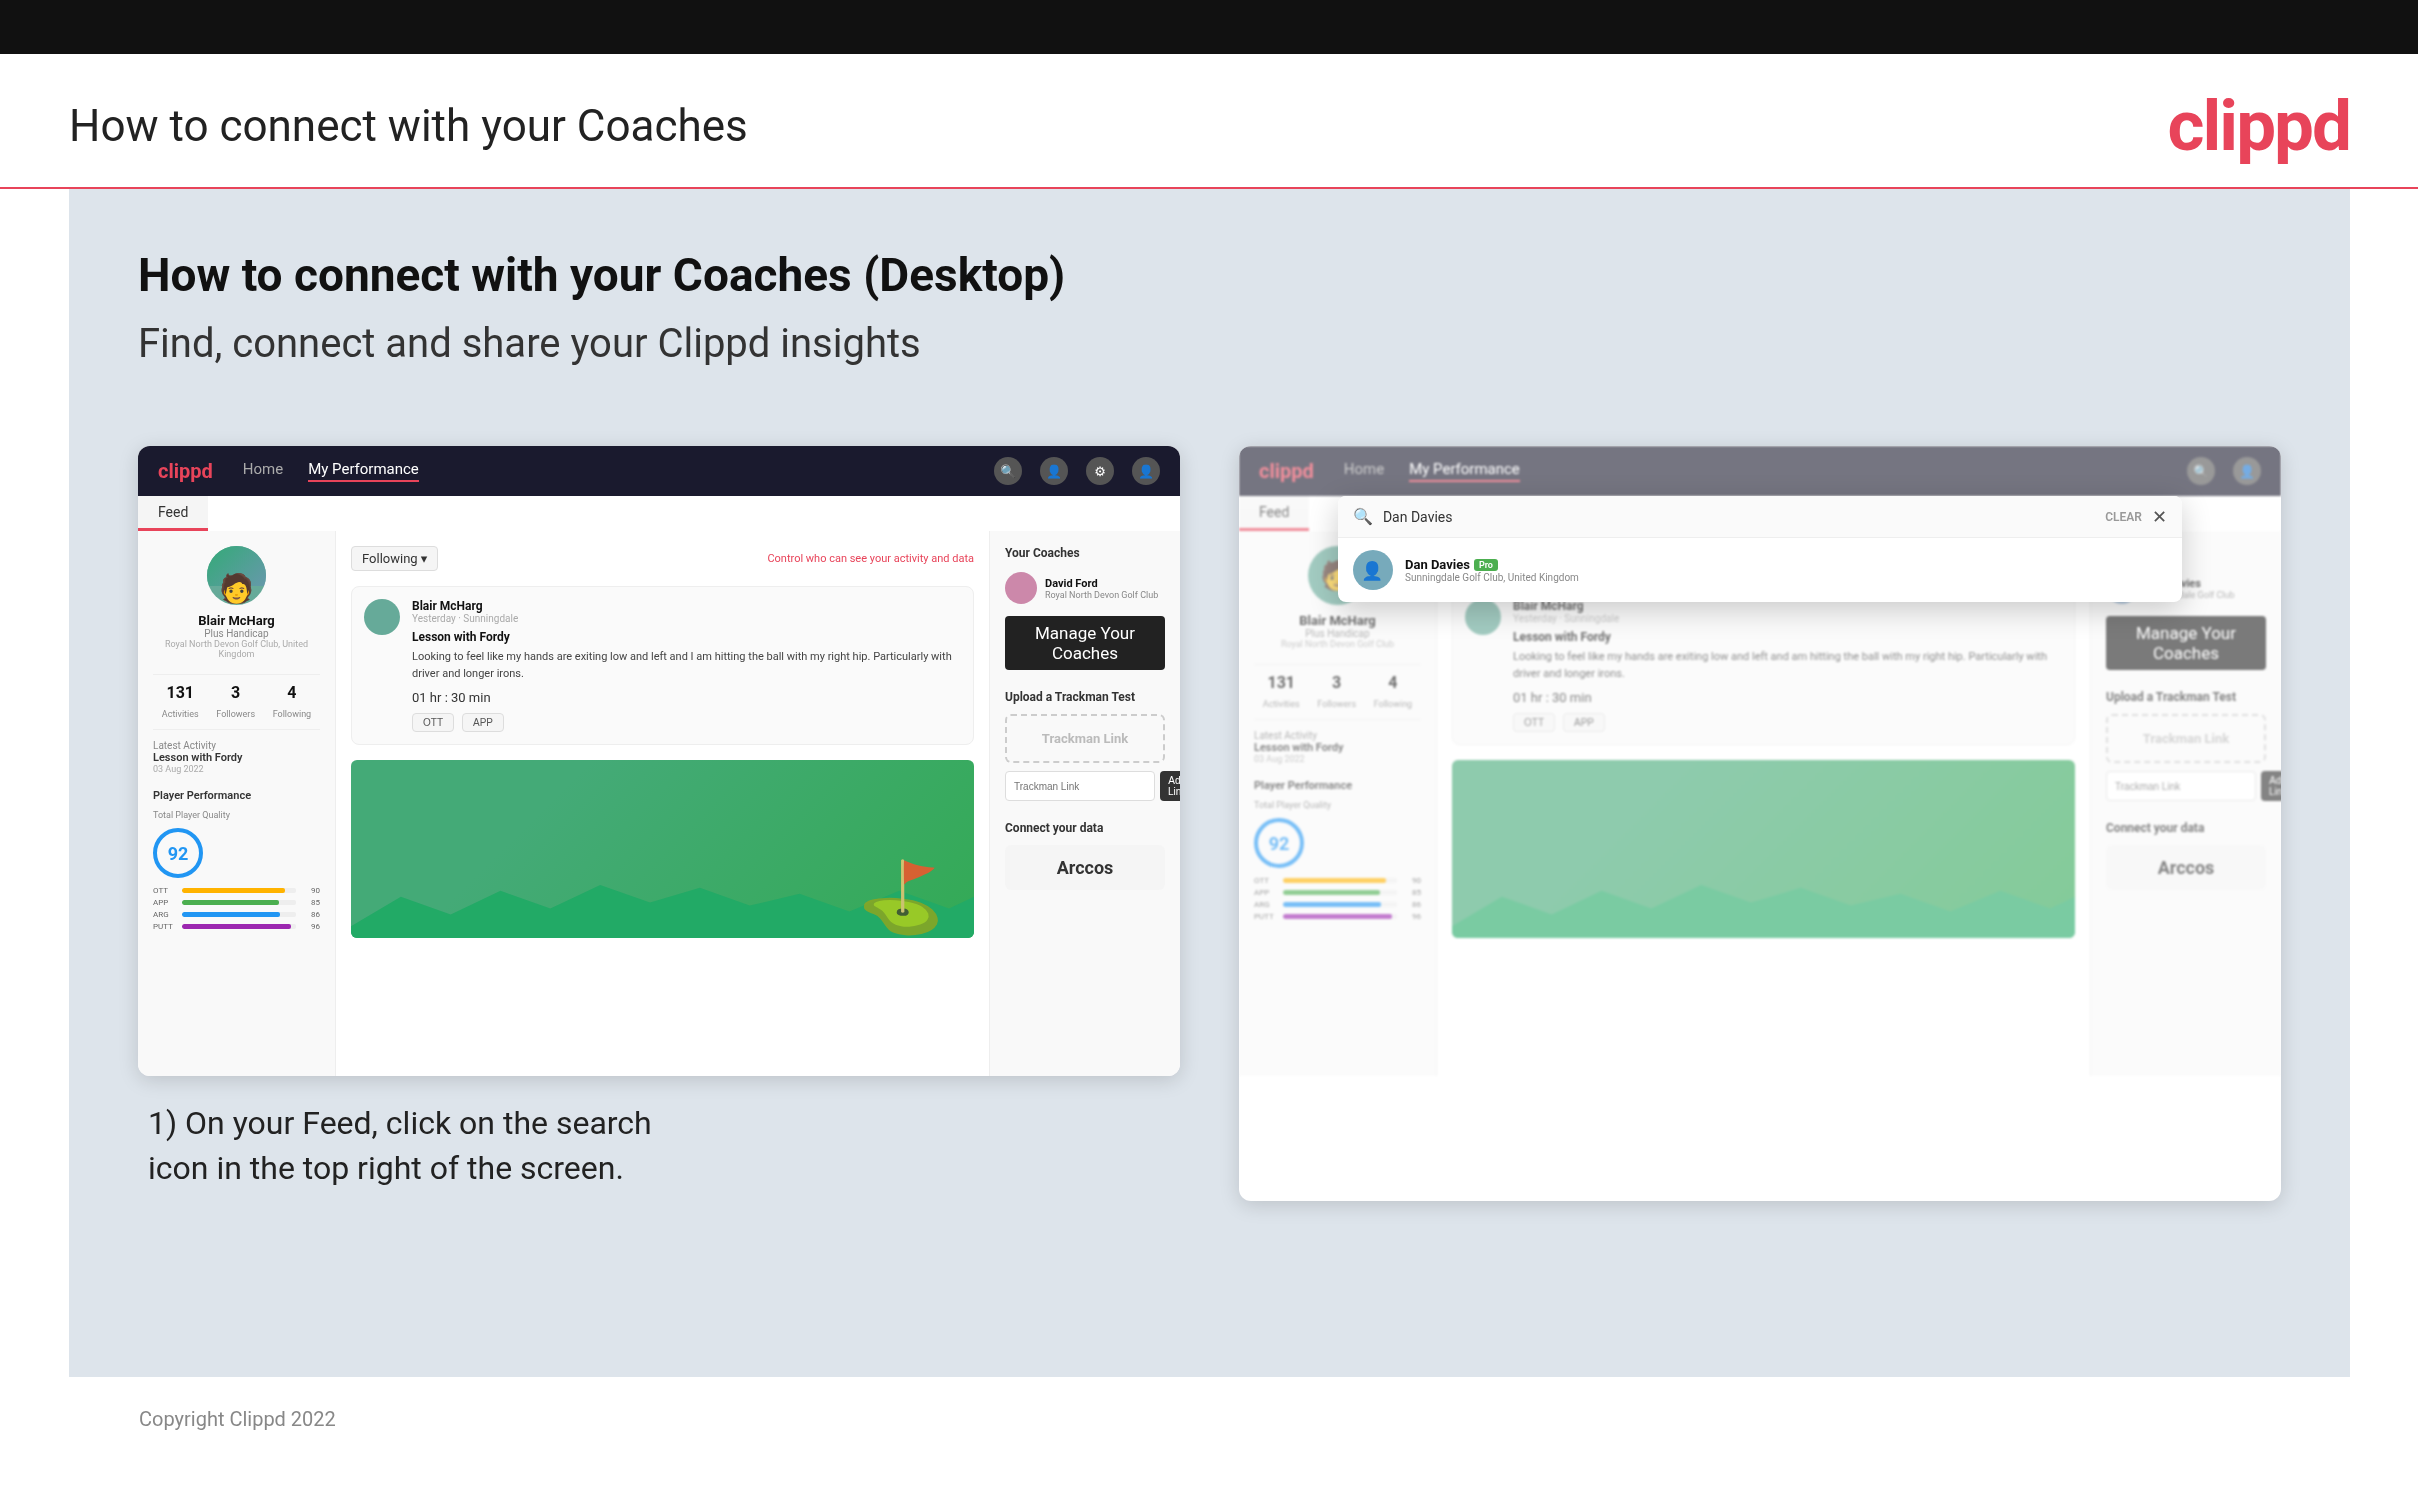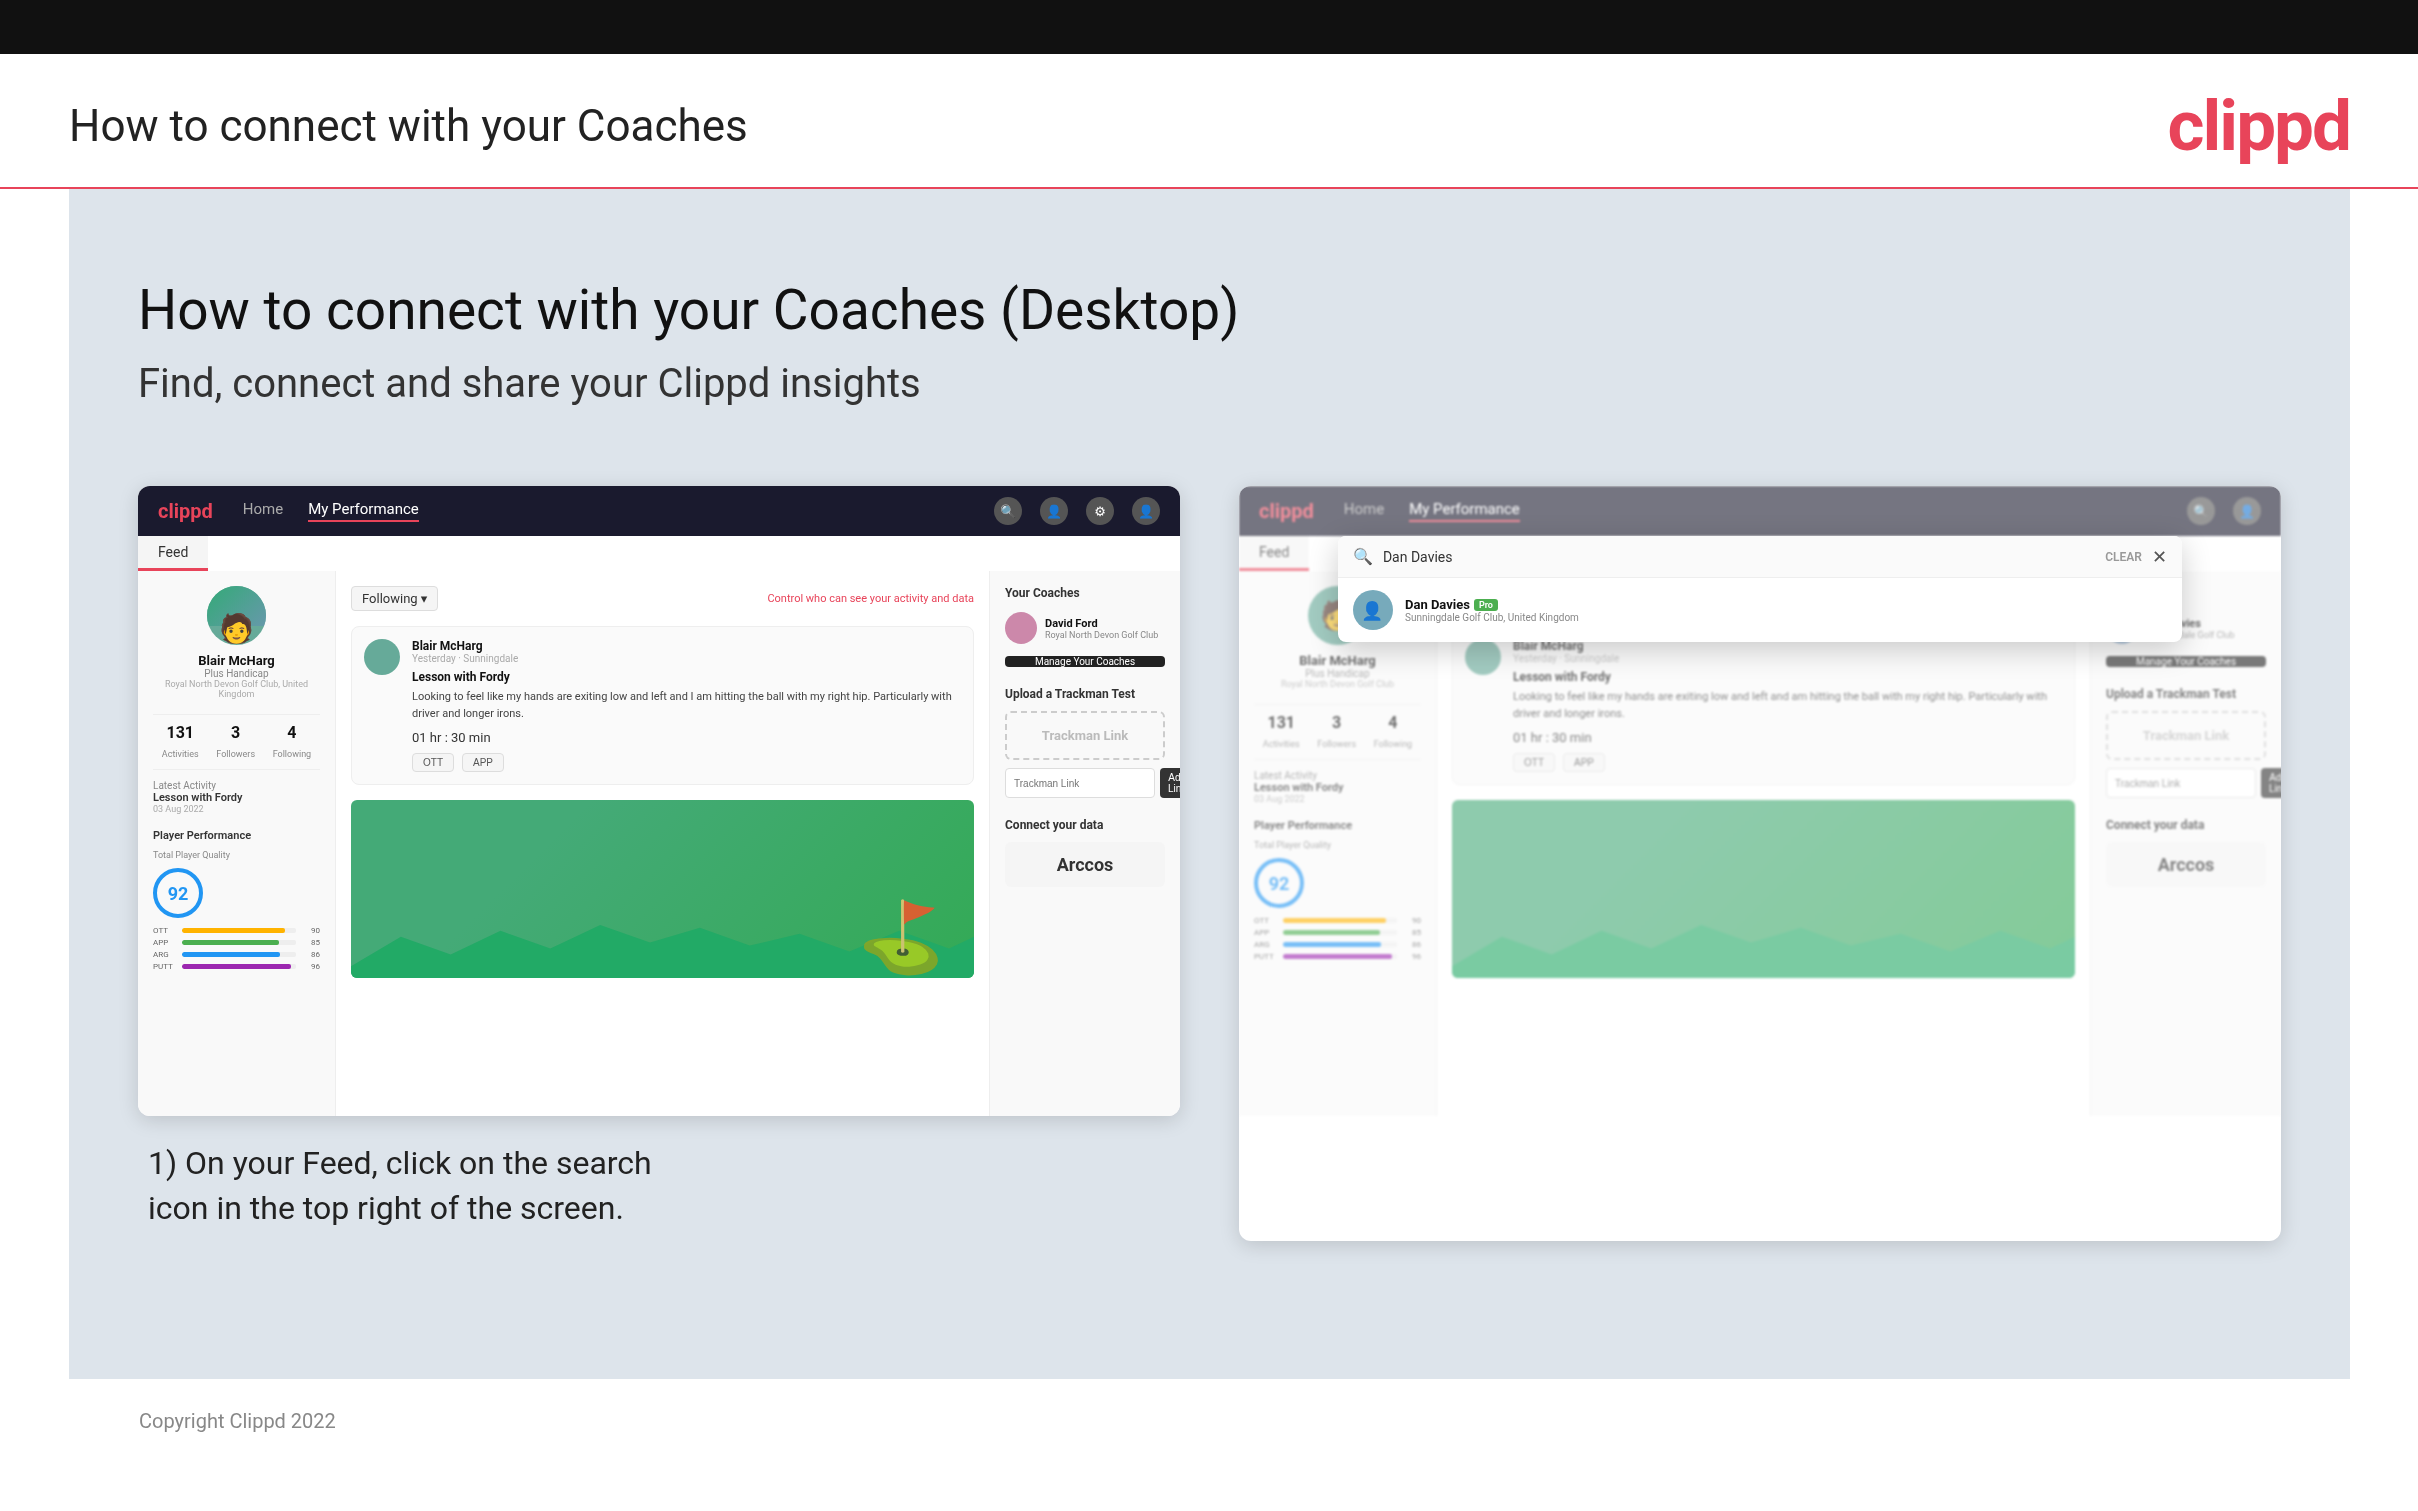--- a/index.html
+++ b/index.html
@@ -39,25 +39,24 @@
 
     
     .main {
       background: #dde4eb;
       margin: 0 69px;
       padding: 59px 69px 79px 69px;
       min-height: 1188px;
     }
 
     .main-heading {
-      font-size: 55px;
-      font-weight: 400;
+      font-size: 46px;
+      font-weight: 700;
       color: #111;
       margin-bottom: 18px;
-      margin-top: 30px;
     }
     .main-subheading {
       font-size: 40px;
       color: #333;
       font-weight: 400;
       margin-bottom: 79px;
     }
 
     
     .screenshots-row {
@@ -387,21 +386,22 @@
       flex-shrink: 0;
     }
     .coach-name { font-size: 11px; font-weight: 700; color: #111; }
     .coach-location { font-size: 9px; color: #888; }
     .manage-btn {
       width: 100%;
       background: #222;
       color: #fff;
       border: none;
       border-radius: 4px;
-      font-size: 10px;
+      padding: 7px;
+      font-size: 17px;
       text-align: center;
       margin-bottom: 20px;
     }
     .upload-title {
       font-size: 12px;
       font-weight: 700;
       color: #333;
       margin-bottom: 10px;
     }
     .trackman-box {

